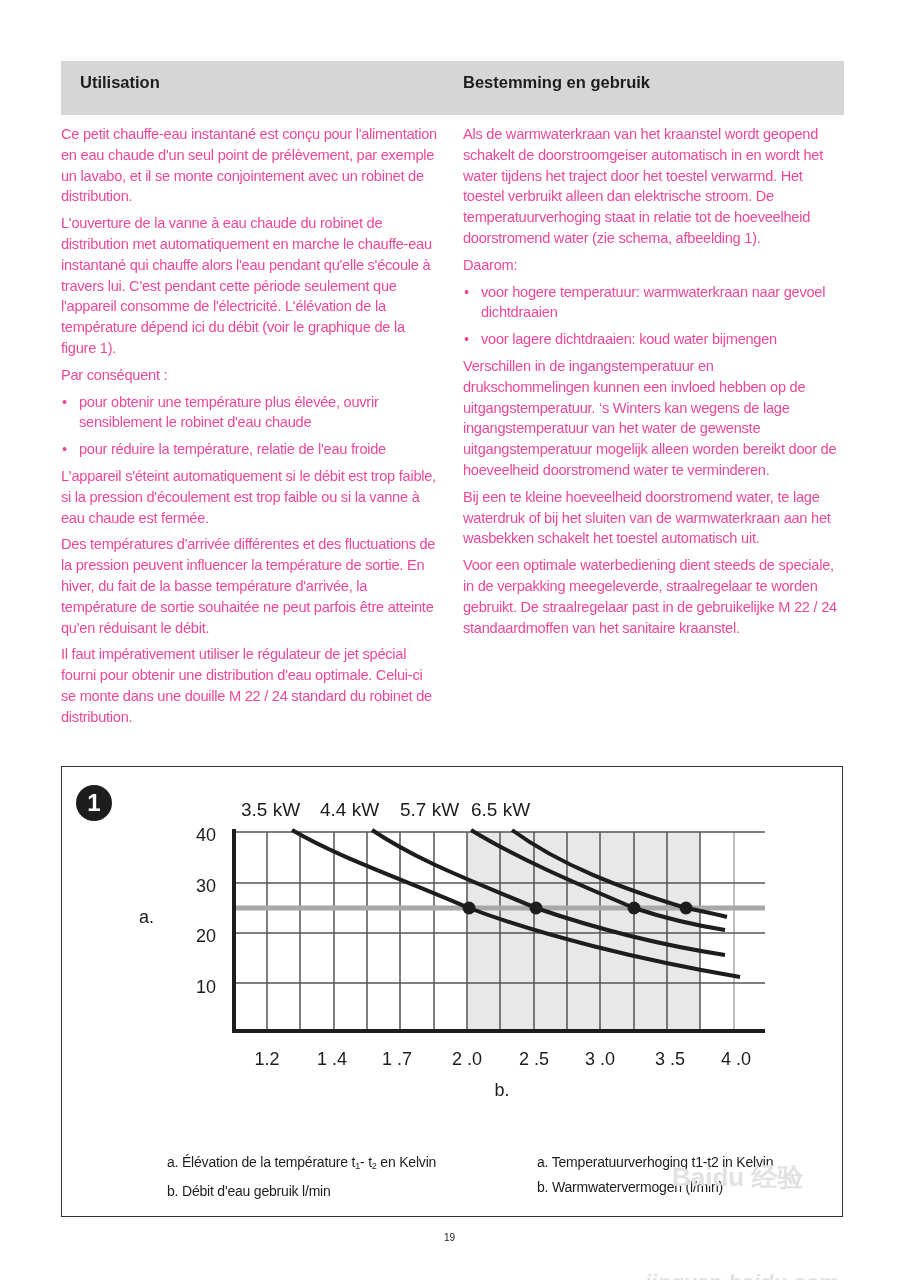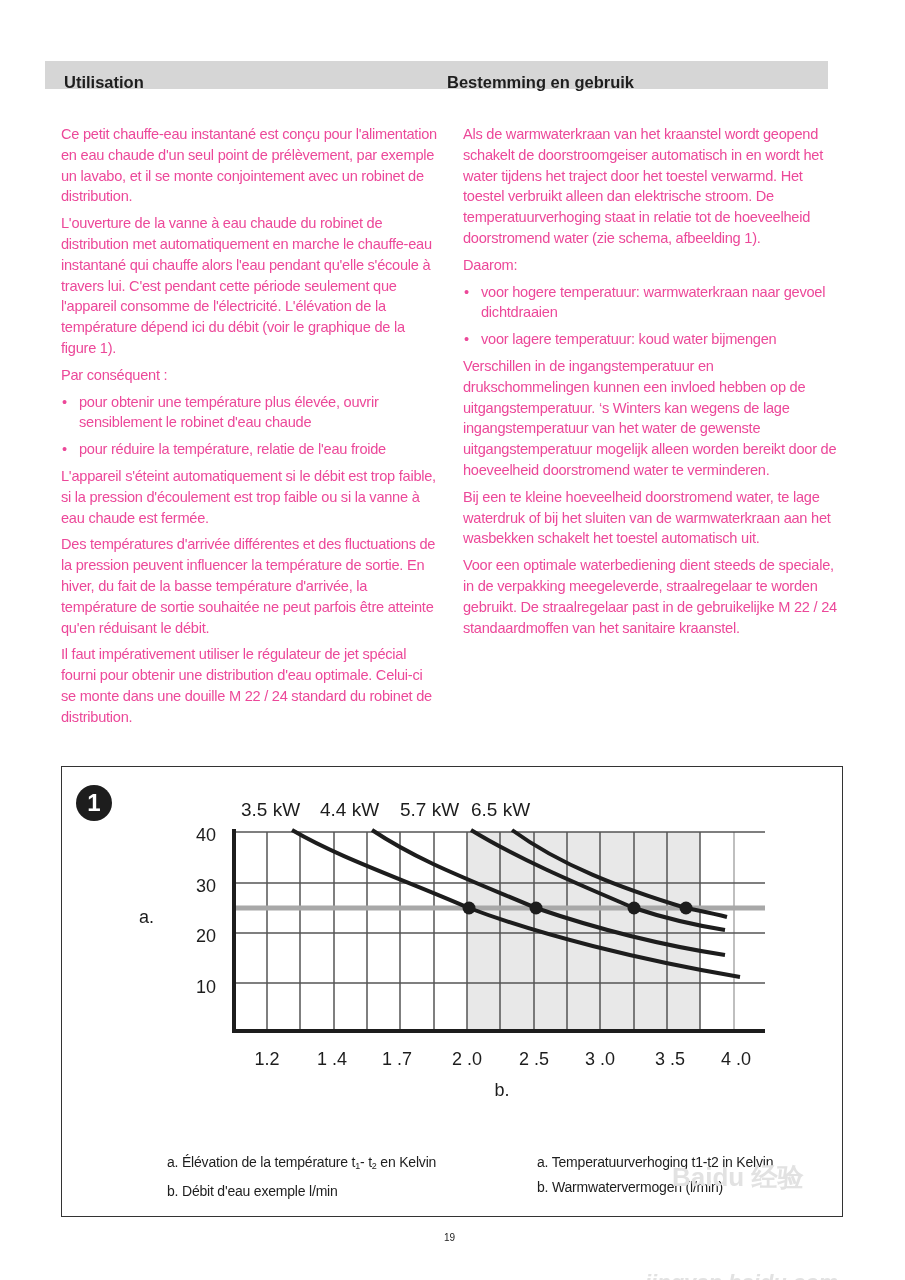--- a/index.html
+++ b/index.html
@@ -1,18 +1,18 @@
 <!DOCTYPE html>
 <html><head>
 <meta charset="utf-8">
 <style>
   html, body { margin: 0; padding: 0; background: #ffffff; }
   body { width: 905px; height: 1280px; position: relative; overflow: hidden;
          font-family: "Liberation Sans", "DejaVu Sans", sans-serif; color: #1a1a1a; }
-  .header-bar { position: absolute; left: 45px; top: 61px; width: 783px; height: 28px; background: #d6d6d6; }
+  .header-bar { position: absolute; left: 61px; top: 61px; width: 783px; height: 54px; background: #d6d6d6; }
   .header-title { position: absolute; top: 12px; font-size: 16.5px; font-weight: bold; color: #1e1e1e; }
   .col { position: absolute; top: 124px; width: 380px; font-size: 14.6px; line-height: 20.8px; color: #ec4899; letter-spacing: -0.25px; }
   .col p { margin: 0 0 6px 0; }
   .col ul { margin: 0 0 6px 0; padding: 0; list-style: none; }
   .col li { position: relative; padding-left: 18px; margin-bottom: 6px; }
   .col li::before { content: "•"; position: absolute; left: 1px; top: 0; }
   .figure-box { position: absolute; left: 61px; top: 766px; width: 782px; height: 451px; border: 1.5px solid #333; box-sizing: border-box; }
   .fig-badge { position: absolute; left: 76px; top: 785px; width: 36px; height: 36px; border-radius: 50%; background: #1d1d1d; color: #fff;
                font-weight: bold; font-size: 24px; text-align: center; line-height: 36px; }
   .chart { position: absolute; left: 0; top: 0; }
@@ -41,21 +41,21 @@
   <p>L'appareil s'éteint automatiquement si le débit est trop faible, si la pression d'écoulement est trop faible ou si la vanne à eau chaude est fermée.</p>
   <p>Des températures d'arrivée différentes et des fluctuations de la pression peuvent influencer la température de sortie. En hiver, du fait de la basse température d'arrivée, la température de sortie souhaitée ne peut parfois être atteinte qu'en réduisant le débit.</p>
   <p>Il faut impérativement utiliser le régulateur de jet spécial fourni pour obtenir une distribution d'eau optimale. Celui-ci se monte dans une douille M 22 / 24 standard du robinet de distribution.</p>
 </div>
 
 <div class="col" style="left:463px;">
   <p>Als de warmwaterkraan van het kraanstel wordt geopend schakelt de doorstroomgeiser automatisch in en wordt het water tijdens het traject door het toestel verwarmd. Het toestel verbruikt alleen dan elektrische stroom. De temperatuurverhoging staat in relatie tot de hoeveelheid doorstromend water (zie schema, afbeelding 1).</p>
   <p>Daarom:</p>
   <ul>
     <li>voor hogere temperatuur: warmwaterkraan naar gevoel dichtdraaien</li>
-    <li>voor lagere temperatuur: koud water bijmengen</li>
+    <li>voor lagere dichtdraaien: koud water bijmengen</li>
   </ul>
   <p>Verschillen in de ingangstemperatuur en drukschommelingen kunnen een invloed hebben op de uitgangstemperatuur. ‘s Winters kan wegens de lage ingangstemperatuur van het water de gewenste uitgangstemperatuur mogelijk alleen worden bereikt door de hoeveelheid doorstromend water te verminderen.</p>
   <p>Bij een te kleine hoeveelheid doorstromend water, te lage waterdruk of bij het sluiten van de warmwaterkraan aan het wasbekken schakelt het toestel automatisch uit.</p>
   <p>Voor een optimale waterbediening dient steeds de speciale, in de verpakking meegeleverde, straalregelaar te worden gebruikt. De straalregelaar past in de gebruikelijke M 22 / 24 standaardmoffen van het sanitaire kraanstel.</p>
 </div>
 
 <div class="figure-box"></div>
 <div class="fig-badge">1</div>
 
 <svg class="chart" width="905" height="1280">
@@ -129,21 +129,21 @@
     <text x="534" y="1065">2 .5</text>
     <text x="600" y="1065">3 .0</text>
     <text x="670" y="1065">3 .5</text>
     <text x="736" y="1065">4 .0</text>
   </g>
   <text x="502" y="1096" text-anchor="middle" font-family="Liberation Sans, DejaVu Sans, sans-serif" font-size="18" fill="#1d1d1d">b.</text>
 </svg>
 
 <div class="legend" style="left:167px; top:1150px;">
   <div><span>a. Élévation de la température t</span><sub>1</sub><span>- t</span><sub>2</sub><span> en Kelvin</span></div>
-  <div>b. Débit d'eau exemple l/min</div>
+  <div>b. Débit d'eau gebruik l/min</div>
 </div>
 <div class="legend" style="left:521px; top:1150px;margin-left:16px;">
   <div>a. Temperatuurverhoging t1-t2 in Kelvin</div>
   <div>b.  Warmwatervermogen (l/min)</div>
 </div>
 
 <div class="watermark" style="left:672px; top:1160px; font-size:26px;">Baidu 经验</div>
 <div class="watermark" style="left:645px; top:1270px; font-size:22px;font-style:italic;">jingyan.baidu.com</div>
 
 <div class="page-num">19</div>

